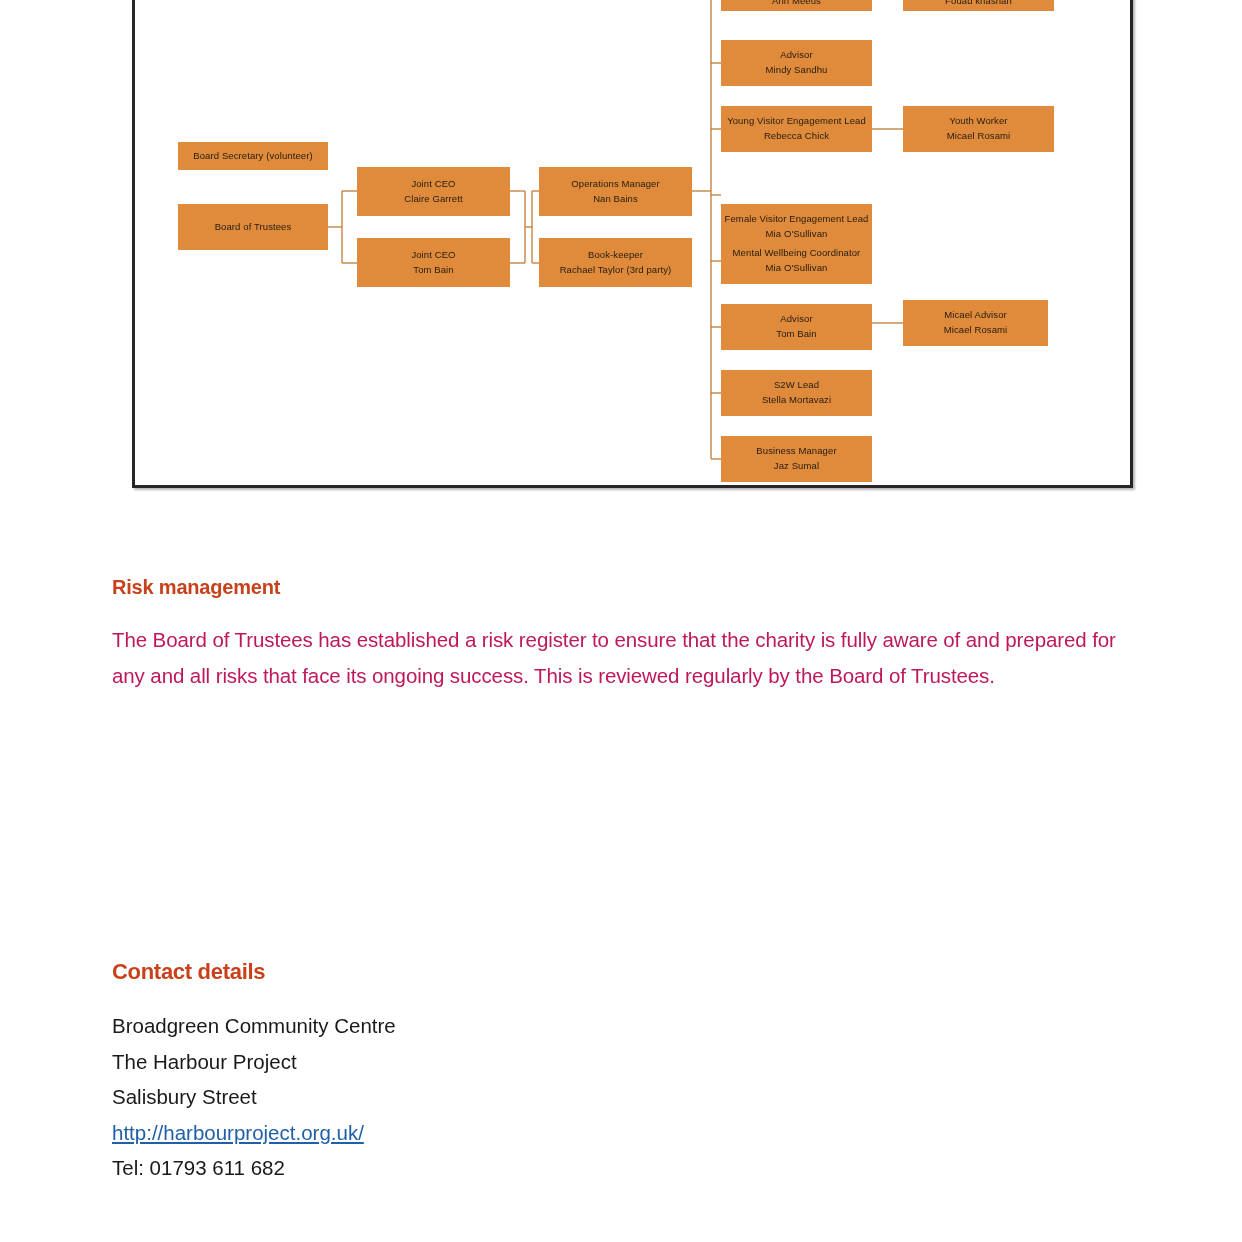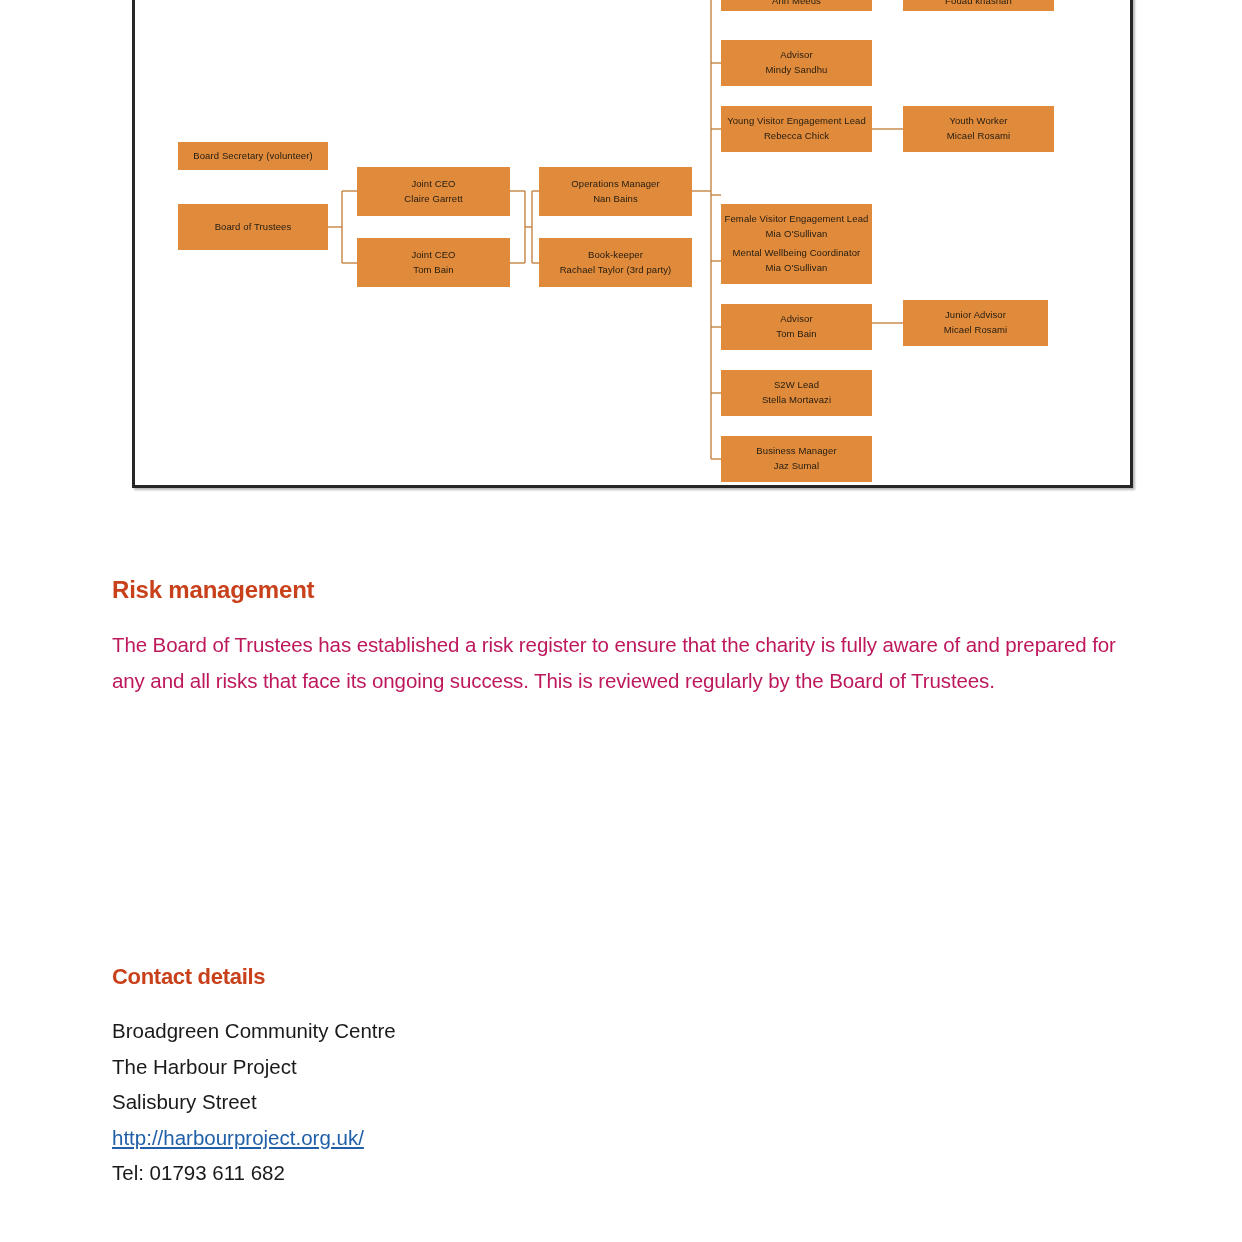--- a/index.html
+++ b/index.html
@@ -66,21 +66,21 @@
     width: 1030px;
   }
   h2.section-heading {
     margin: 0;
     font-family: "Liberation Sans", sans-serif;
     font-weight: bold;
     color: #C8411B;
     letter-spacing: -0.2px;
   }
   #risk-heading {
-    font-size: 24px;
+    font-size: 20px;
     padding-top: 16px;
   }
   #contact-heading {
     font-size: 22px;
     letter-spacing: -0.3px;
   }
   p.body-text {
     margin: 0;
     color: #be185d;
     font-family: "Liberation Sans", sans-serif;
@@ -210,21 +210,21 @@
       <span class="node-title">Mental Wellbeing Coordinator</span>
       <span class="node-person">Mia O'Sullivan</span>
     </div>
 
     <div class="node" style="left:586px; top:309px; width:151px; height:46px;">
       <span class="node-title">Advisor</span>
       <span class="node-person">Tom Bain</span>
     </div>
 
     <div class="node" style="left:768px; top:305px; width:145px; height:46px;">
-      <span class="node-title">Junior Advisor</span>
+      <span class="node-title">Micael Advisor</span>
       <span class="node-person">Micael Rosami</span>
     </div>
 
     <div class="node" style="left:586px; top:375px; width:151px; height:46px;">
       <span class="node-title">S2W Lead</span>
       <span class="node-person">Stella Mortavazi</span>
     </div>
 
     <div class="node" style="left:586px; top:441px; width:151px; height:46px;">
       <span class="node-title">Business Manager</span>

